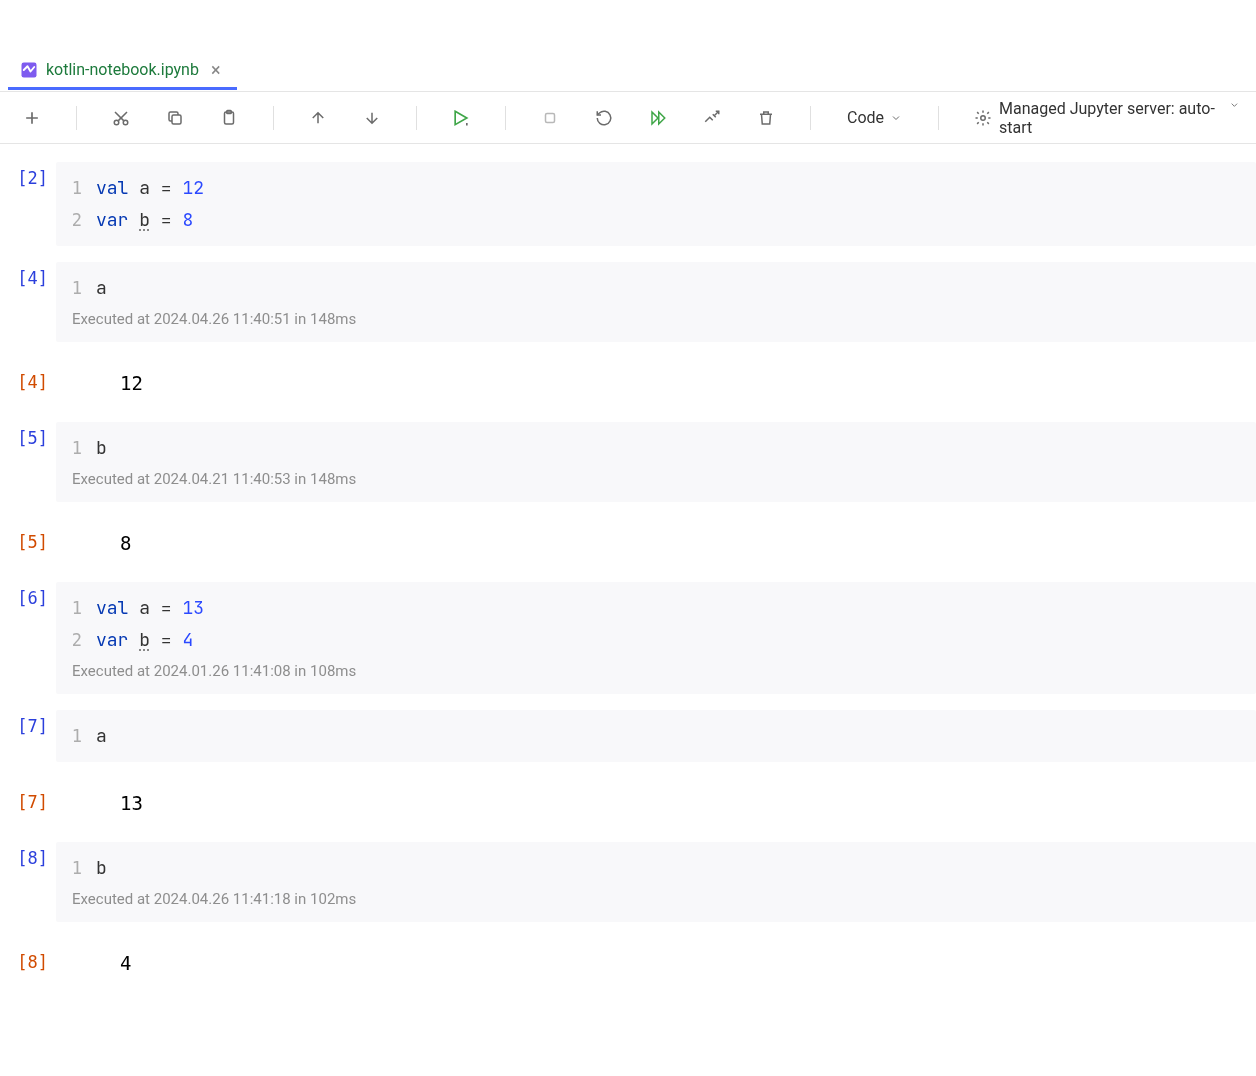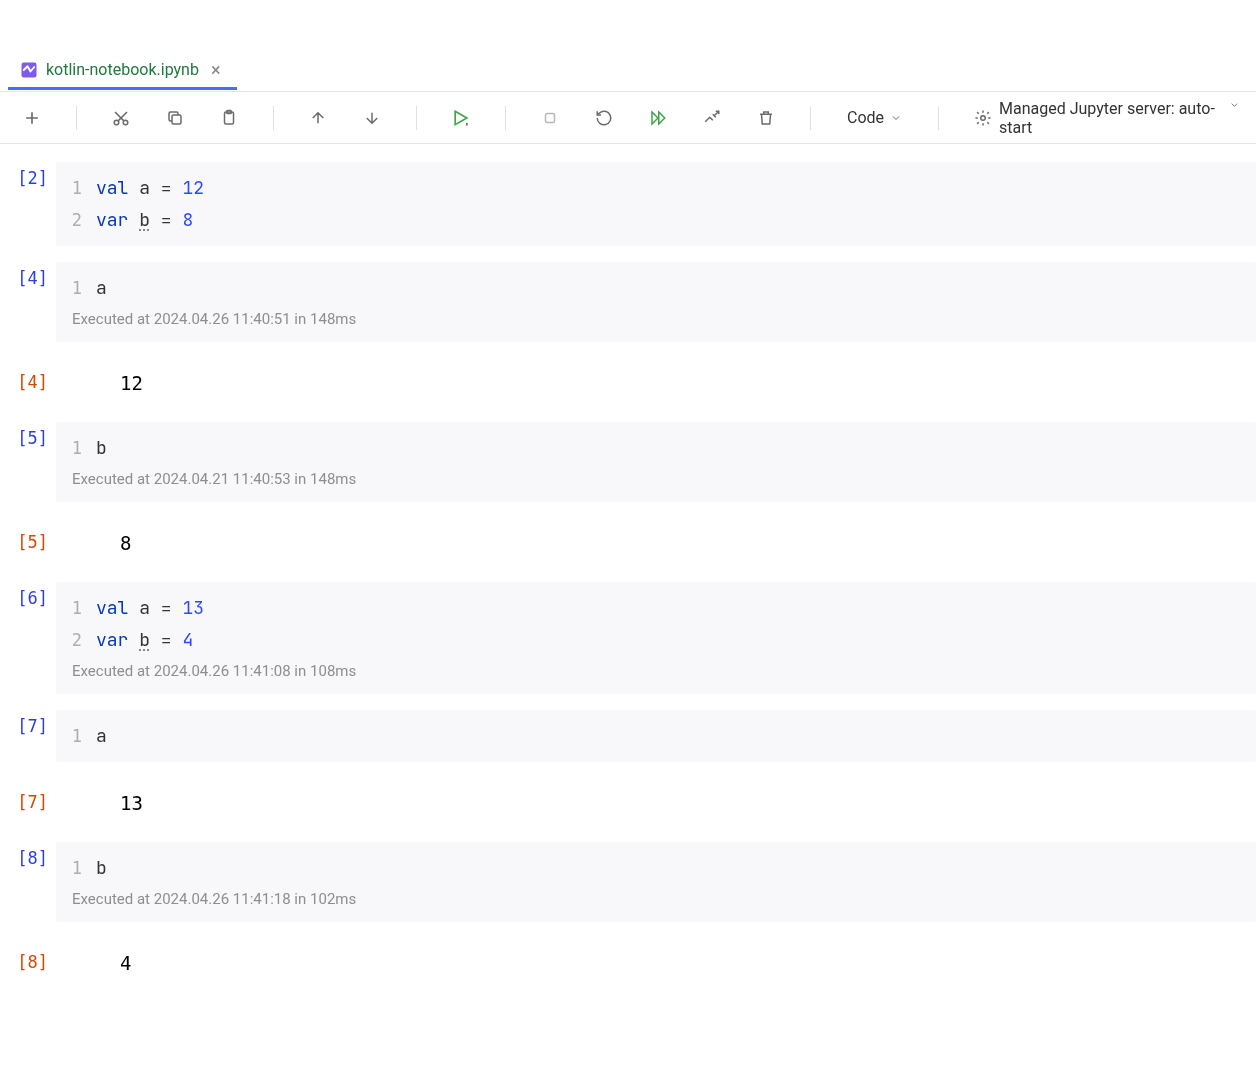--- a/index.html
+++ b/index.html
@@ -353,21 +353,21 @@
       </div>
       <div class="cell-body">
         <div class="code-line mono">
           <div class="gutter">1</div>
           <div class="code"><span class="kw">val </span><span class="id">a</span><span class="op"> = </span><span class="num">13</span></div>
         </div>
         <div class="code-line mono">
           <div class="gutter">2</div>
           <div class="code"><span class="kw">var </span><span class="id underline-warn">b</span><span class="op"> = </span><span class="num">4</span></div>
         </div>
-        <div class="exec-meta">Executed at 2024.04.26 11:41:08 in 108ms</div>
+        <div class="exec-meta">Executed at 2024.01.26 11:41:08 in 108ms</div>
       </div>
     </div>
     <div class="cell-container">
       <div class="cell-left">
         <div class="prompt prompt-in mono">[7]</div>
       </div>
       <div class="cell-body">
         <div class="code-line mono">
           <div class="gutter">1</div>
           <div class="code"><span class="id">a</span></div>

